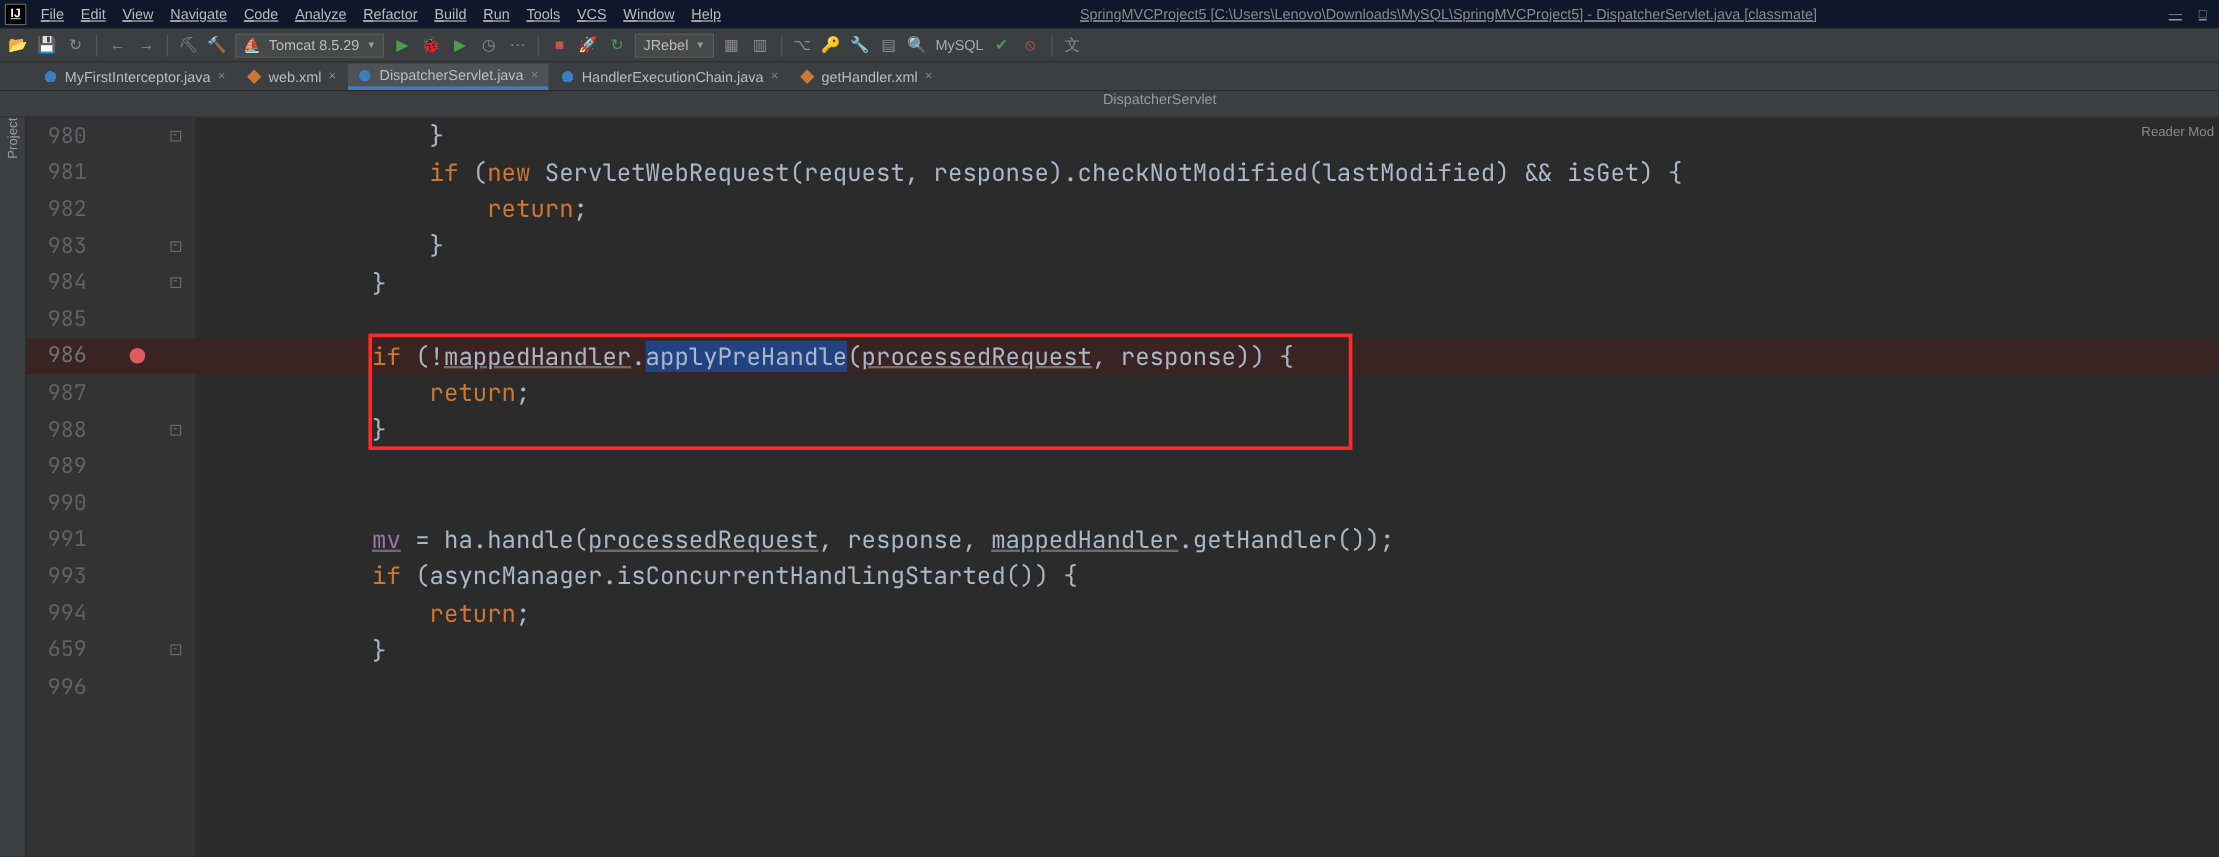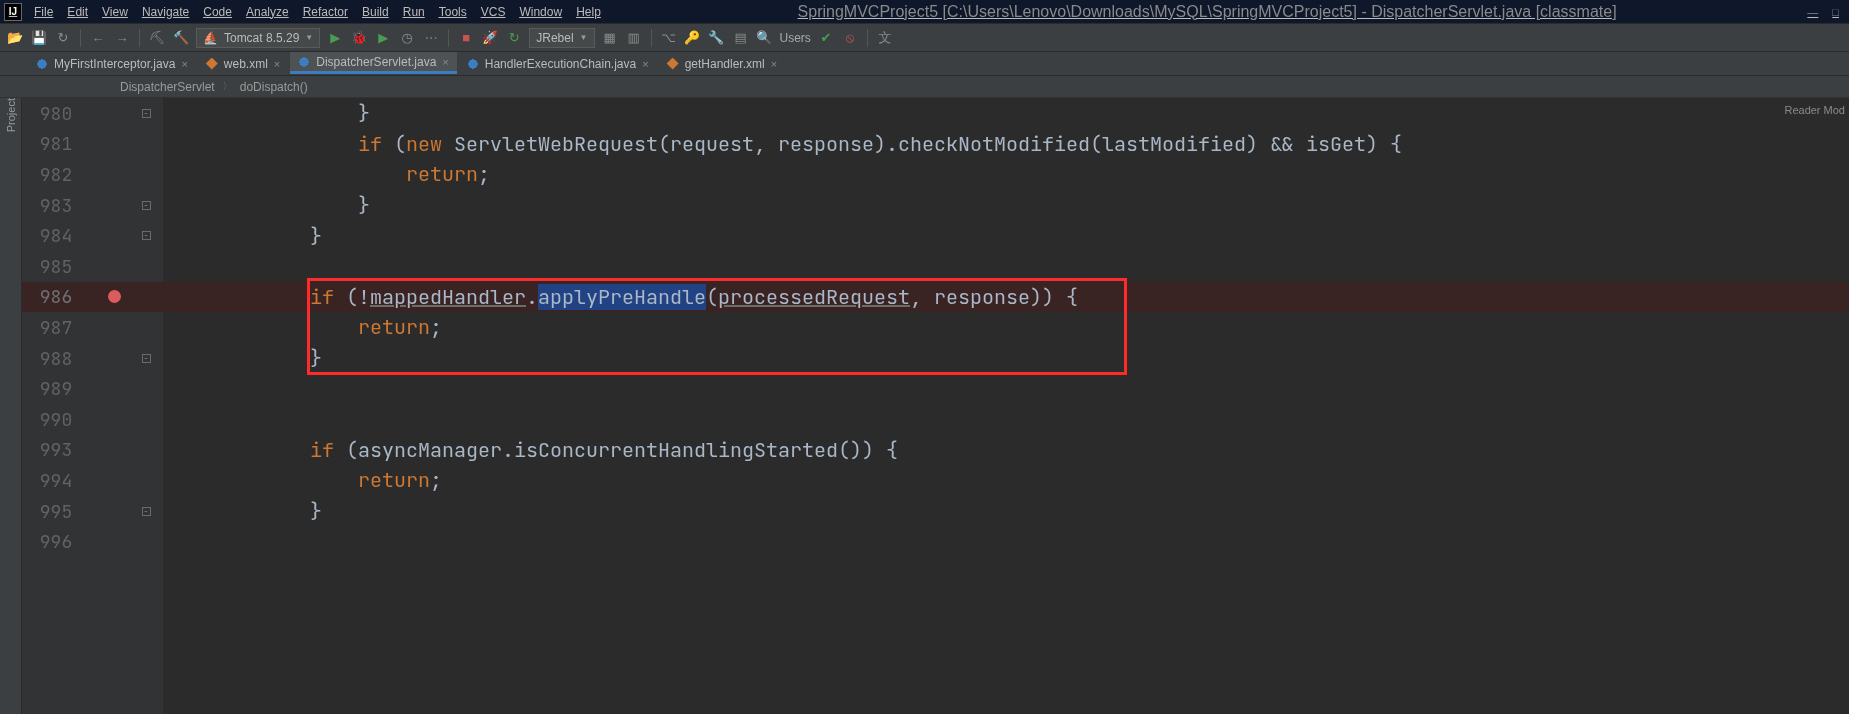--- a/index.html
+++ b/index.html
@@ -26,21 +26,21 @@
     background: #000; color: #fff;
     display: flex; align-items: center; justify-content: center;
     font-weight: bold; font-size: 10px; border: 1px solid #666;
   }
   .menu { display: flex; gap: 2px; }
   .menu-item {
     padding: 0 6px; line-height: 24px; color: #bbbbbb; cursor: pointer;
   }
   .menu-item u { text-decoration: underline; }
   .title-text {
-    flex: 1; text-align: center; color: #8a8a8a; font-size: 16px;
+    flex: 1; text-align: center; color: #8a8a8a; font-size: 12px;
     white-space: nowrap; overflow: hidden;
   }
   .win-btns { display: flex; gap: 14px; padding-right: 10px; color: #8a8a8a; font-size: 11px;}
   .win-btn { cursor: pointer; }
 
   
   .toolbar {
     height: 28px; background: #3c3f41;
     border-bottom: 1px solid #2b2b2b;
     display: flex; align-items: center; gap: 6px; padding: 0 6px;
@@ -57,42 +57,42 @@
   .vdiv { width: 1px; height: 18px; background: #555; margin: 0 2px; }
   .combo {
     height: 20px; background: #45494a; border: 1px solid #5a5a5a;
     color: #bbbbbb; display: flex; align-items: center; gap: 6px;
     padding: 0 6px; font-size: 12px;
   }
   .combo .tri { font-size: 8px; color: #9a9a9a; }
 
   
   .tabs-row {
-    height: 24px; background: #3c3f41; display: flex; align-items: flex-start;
+    height: 24px; background: #3c3f41; display: flex; align-items: center;
     border-bottom: 1px solid #2b2b2b; padding-left: 28px;
   }
   .etab {
     height: 22px; padding: 0 8px; margin-right: 2px;
     display: flex; align-items: center; gap: 6px;
     background: #3c3f41; color: #bbbbbb; font-size: 12px;
     border-top: 1px solid transparent; cursor: pointer;
   }
   .etab.active {
     background: #4e5254; border-bottom: 3px solid #3b7dc0;
   }
   .etab .ficon { width: 12px; height: 12px; display: inline-block; }
   .ficon.class { background: radial-gradient(circle,#3b7dc0 55%,transparent 56%); border-radius: 50%; }
   .ficon.xml   { background: #cc7832; clip-path: polygon(50% 0,100% 50%,50% 100%,0 50%); }
   .close-x { color: #888; font-size: 11px; }
 
   
   .crumb-row {
     height: 22px; background: #3c3f41; border-bottom: 1px solid #323232;
-    display: flex; align-items: center; padding-left: 120px; gap: 8px;
-    color: #9a9a9a; font-size: 12px;
+    display: flex; align-items: center; padding-left: 84px; gap: 8px;
+    color: #9a9a9a; font-size: 12px; flex-direction: column;
   }
   .crumb-sep { font-size: 9px; color: #777; }
 
   
   .main { flex: 1; display: flex; position: relative; }
   .left-gutter {
     width: 22px; background: #3c3f41; border-right: 1px solid #2b2b2b;
     display: flex; flex-direction: column; align-items: center;
   }
   .left-gutter .vlabel {
@@ -199,21 +199,21 @@
     <span class="tri">▼</span>
   </div>
   <span class="tbtn grey">▦</span>
   <span class="tbtn grey">▥</span>
   <span class="vdiv"></span>
   <span class="tbtn grey">⌥</span>
   <span class="tbtn grey">🔑</span>
   <span class="tbtn grey">🔧</span>
   <span class="tbtn grey">▤</span>
   <span class="tbtn grey">🔍</span>
-  <span style="color:#a9a9a9">Users</span>
+  <span style="color:#a9a9a9">MySQL</span>
   <span class="tbtn green">✔</span>
   <span class="tbtn red">⦸</span>
   <span class="vdiv"></span>
   <span class="tbtn grey">文</span>
 </div>
 
 <div class="tabs-row" id="tabs-host">
     <div class="etab">
       <span class="ficon class"></span>
       <span>MyFirstInterceptor.java</span>
@@ -259,20 +259,21 @@
         <div class="line"><span class="ln">981</span><span class="bpcol"></span><span class="foldcol"><span class="fold-line"></span></span><span class="code">                <span class="kw">if</span> (<span class="kw">new</span> ServletWebRequest(request, response).checkNotModified(lastModified) &amp;&amp; isGet) {</span></div>
         <div class="line"><span class="ln">982</span><span class="bpcol"></span><span class="foldcol"><span class="fold-line"></span></span><span class="code">                    <span class="kw">return</span>;</span></div>
         <div class="line"><span class="ln">983</span><span class="bpcol"></span><span class="foldcol"><span class="fold-mark">-</span></span><span class="code">                }</span></div>
         <div class="line"><span class="ln">984</span><span class="bpcol"></span><span class="foldcol"><span class="fold-mark">-</span></span><span class="code">            }</span></div>
         <div class="line"><span class="ln">985</span><span class="bpcol"></span><span class="foldcol"></span><span class="code"></span></div>
         <div class="line bp"><span class="ln">986</span><span class="bpcol"><span class="bp-dot"></span></span><span class="foldcol"><span class="fold-line"></span></span><span class="code">            <span class="kw">if</span> (!<span class="ul">mappedHandler</span>.<span class="hl">applyPreHandle</span>(<span class="ul">processedRequest</span>, response)) {</span></div>
         <div class="line"><span class="ln">987</span><span class="bpcol"></span><span class="foldcol"><span class="fold-line"></span></span><span class="code">                <span class="kw">return</span>;</span></div>
         <div class="line"><span class="ln">988</span><span class="bpcol"></span><span class="foldcol"><span class="fold-mark">-</span></span><span class="code">            }</span></div>
         <div class="line"><span class="ln">989</span><span class="bpcol"></span><span class="foldcol"></span><span class="code"></span></div>
         <div class="line"><span class="ln">990</span><span class="bpcol"></span><span class="foldcol"></span></div>
+        <div class="line"><span class="ln">991</span><span class="bpcol"></span><span class="foldcol"></span><span class="code">            <span class="ul var">mv</span> = ha.handle(<span class="ul">processedRequest</span>, response, <span class="ul">mappedHandler</span>.getHandler());</span></div>
         <div class="line"><span class="ln">993</span><span class="bpcol"></span><span class="foldcol"><span class="fold-line"></span></span><span class="code">            <span class="kw">if</span> (asyncManager.isConcurrentHandlingStarted()) {</span></div>
         <div class="line"><span class="ln">994</span><span class="bpcol"></span><span class="foldcol"><span class="fold-line"></span></span><span class="code">                <span class="kw">return</span>;</span></div>
-        <div class="line"><span class="ln">995</span><span class="bpcol"></span><span class="foldcol"><span class="fold-mark">-</span></span><span class="code">            }</span></div>
+        <div class="line"><span class="ln">659</span><span class="bpcol"></span><span class="foldcol"><span class="fold-mark">-</span></span><span class="code">            }</span></div>
         <div class="line"><span class="ln">996</span><span class="bpcol"></span><span class="foldcol"></span><span class="code"></span></div>
       </div>
     <div class="red-box" id="red-box" style="top: 179.6px; left: 285px; width: 820px; height: 97.8px;"></div>
   </div>
 </div>
 
 </body></html>

